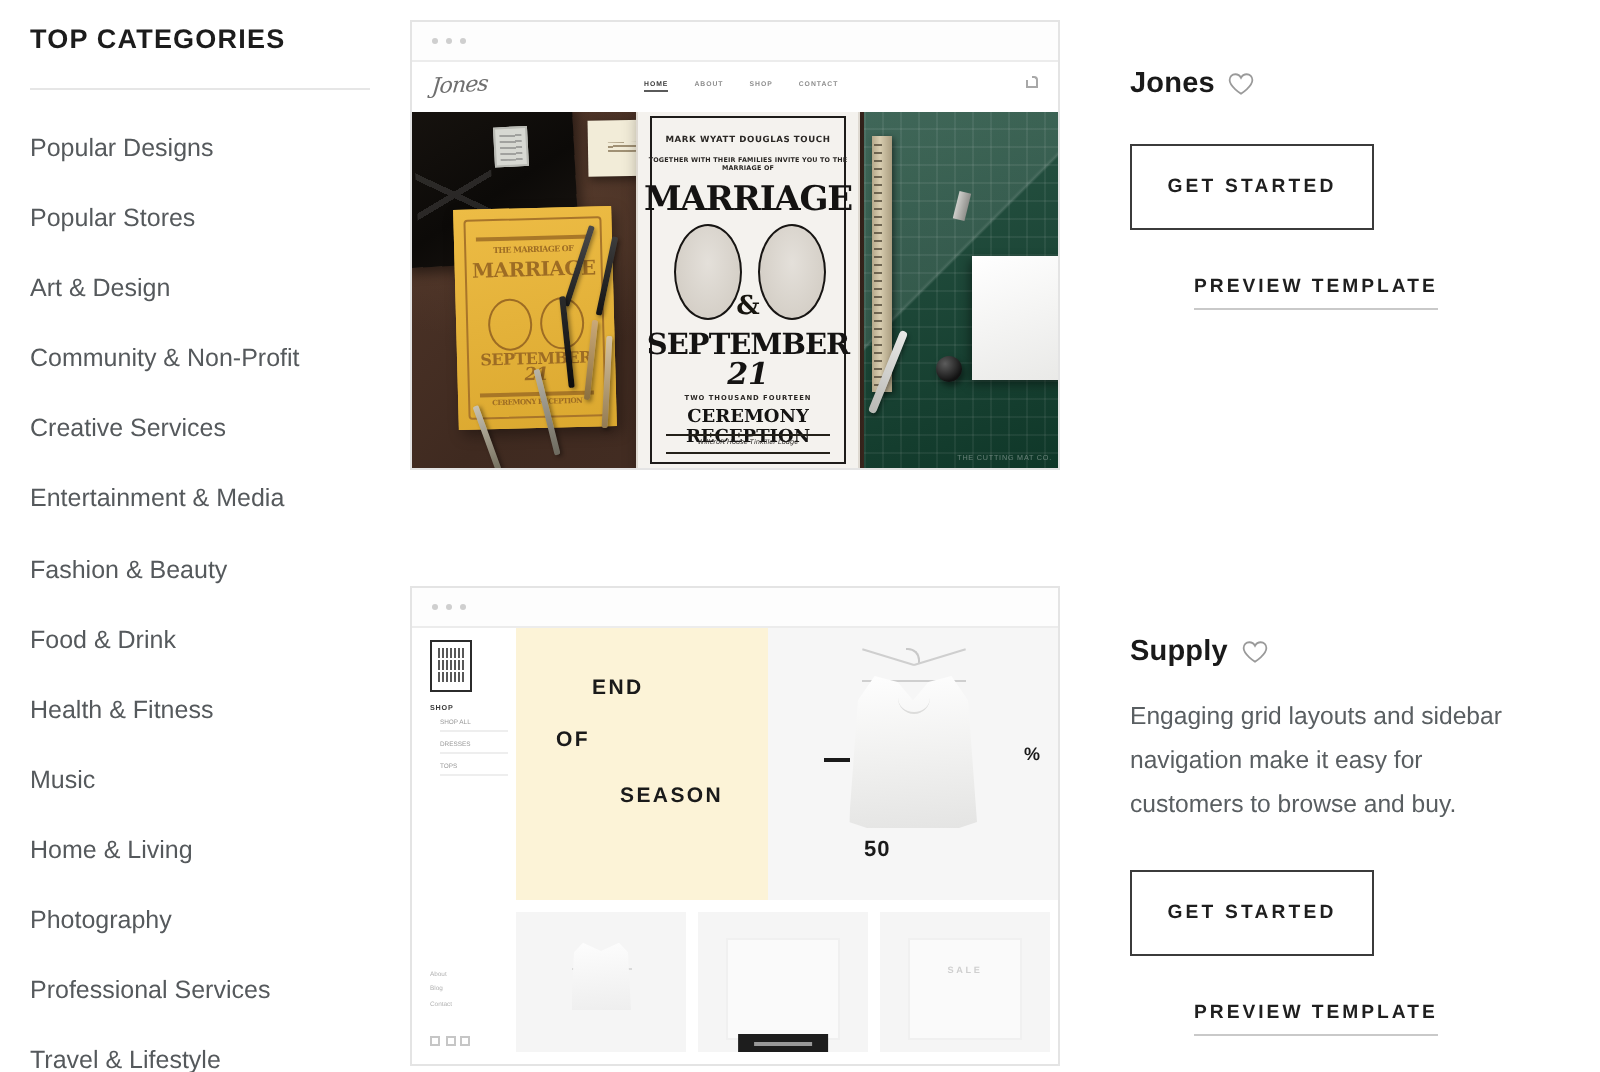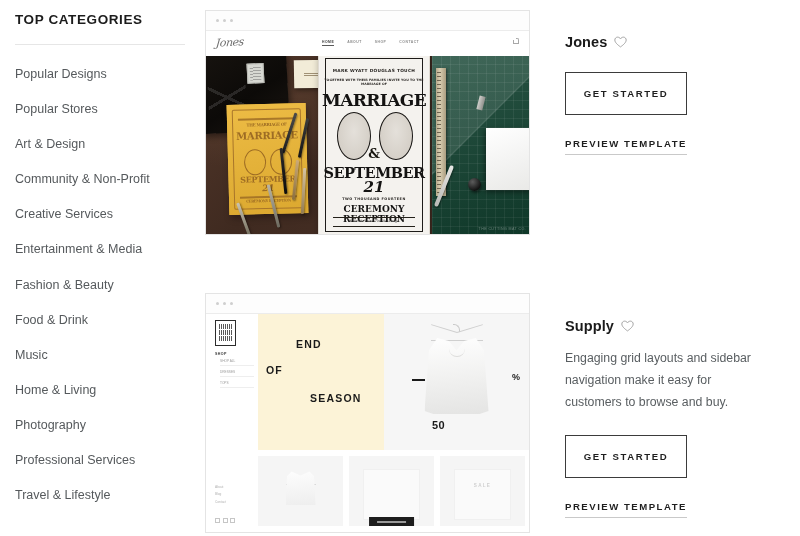--- a/index.html
+++ b/index.html
@@ -288,21 +288,21 @@
     width:126px; height:136px; background:#fcf3d7; position:relative;
   }
   .s-hero-right {
     flex:1; height:136px; background:#f6f6f6; position:relative;
   }
   .s-word {
     position:absolute; font-weight:bold; color:#1a1a1a;
     font-size:10.5px; letter-spacing:1.2px;
   }
   .s-end    { left:38px; top:24px; }
-  .s-of     { left:8px;  top:50px; }
+  .s-of     { left:20px;  top:50px; }
   .s-season { left:52px; top:78px; }
   .s-dash {
     position:absolute; left:28px; top:65px; width:13px; height:1.6px; background:#1a1a1a;
   }
   .s-50 {
     position:absolute; left:48px; top:57px; font-size:11px; font-weight:bold; color:#1a1a1a;
     letter-spacing:0.5px;
     margin-top:48px;
   }
   .s-pct {
@@ -393,40 +393,41 @@
   .btn-start {
     margin-top:22px; width:122px; height:43px;
     border:1px solid #3b3b3b; background:#fff;
     font-size:9.6px; letter-spacing:1.6px; font-weight:bold; color:#1f1f1f;
     cursor:pointer; display:flex; align-items:center; justify-content:center;
     font-family:"Liberation Sans", sans-serif;
   }
   .btn-preview {
     margin-top:23px; display:inline-block;
     font-size:9.6px; letter-spacing:1.5px; font-weight:bold; color:#1f1f1f;
-    border-bottom:1px solid #c9c9c9; padding-bottom:5px; cursor:pointer;
+    border-bottom:1px solid #c9c9c9; padding-bottom:5px; cursor:pointer;margin-left:32px;
   }
 </style>
 </head>
 <body>
 
 <div class="page">
 
   <div class="sidebar">
     <div class="side-title">TOP CATEGORIES</div>
     <div class="side-divider"></div>
     <div class="side-list">
       <a class="side-item">Popular Designs</a>
       <a class="side-item">Popular Stores</a>
       <a class="side-item">Art &amp; Design</a>
       <a class="side-item">Community &amp; Non-Profit</a>
       <a class="side-item">Creative Services</a>
       <a class="side-item">Entertainment &amp; Media</a>
       <a class="side-item">Fashion &amp; Beauty</a>
       <a class="side-item">Food &amp; Drink</a>
+      <a class="side-item">Health &amp; Fitness</a>
       <a class="side-item">Music</a>
       <a class="side-item">Home &amp; Living</a>
       <a class="side-item">Photography</a>
       <a class="side-item">Professional Services</a>
       <a class="side-item">Travel &amp; Lifestyle</a>
     </div>
   </div>
 
   <div class="card card-jones">
     <div class="preview">

